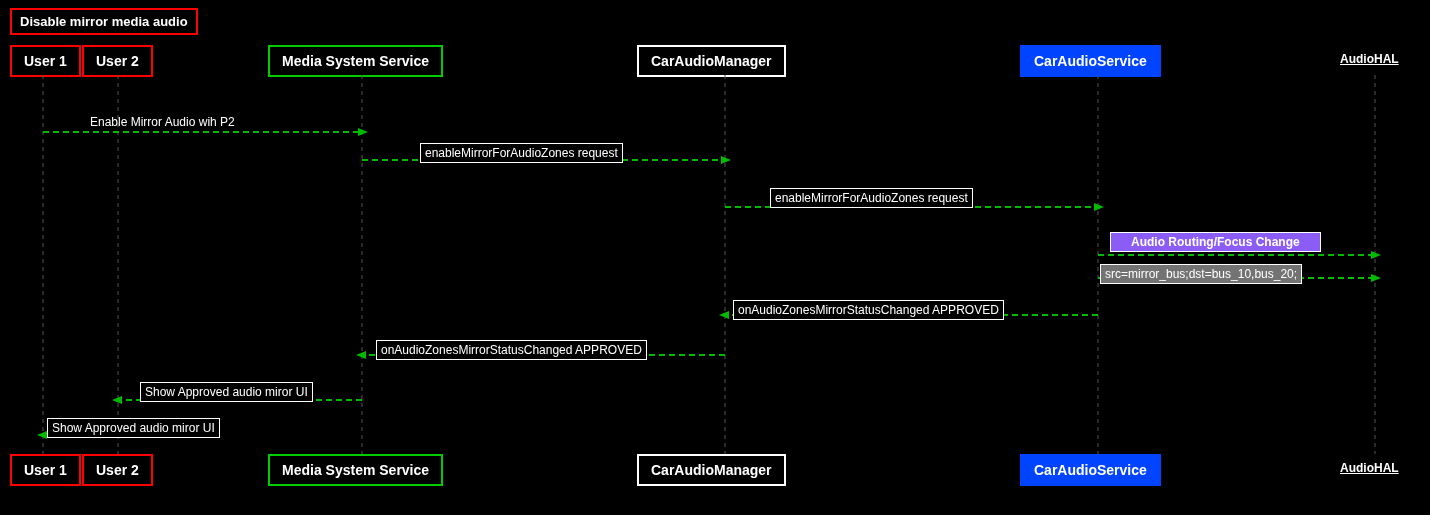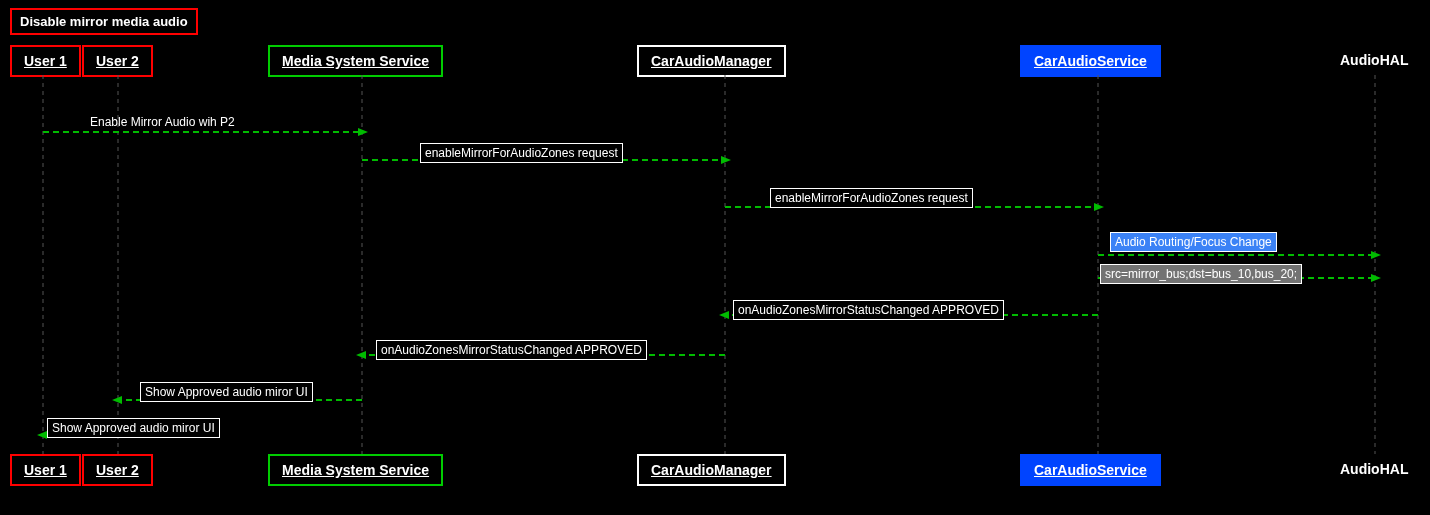--- a/index.html
+++ b/index.html
@@ -21,29 +21,29 @@
     }
 
     
     .actor-box {
       position: absolute;
       border: 2px solid;
       padding: 6px 12px;
       white-space: nowrap;
       font-size: 14px;
       font-weight: bold;
+    }
+
+    .actor-label {
+      position: absolute;
+      font-size: 12px;
+      font-weight: bold;
+      color: #fff;
+      white-space: nowrap;
       text-decoration: underline;
-    }
-
-    .actor-label {
-      position: absolute;
-      font-size: 14px;
-      font-weight: bold;
-      color: #fff;
-      white-space: nowrap;
     }
 
     
     .arrow-label {
       position: absolute;
       color: #fff;
       font-size: 12px;
       white-space: nowrap;
       text-align: center;
     }
@@ -171,21 +171,21 @@
   </div>
 
   <div class="arrow-label" style="left:420px; top:143px; border:1px solid #fff; padding:2px 4px; background:#000;">
     <span>enableMirrorForAudioZones request</span>
   </div>
 
   <div class="arrow-label" style="left:770px; top:188px; border:1px solid #fff; padding:2px 4px; background:#000;">
     <span>enableMirrorForAudioZones request</span>
   </div>
 
-  <div class="arrow-label" style="left:1110px; top:232px; border:1px solid #fff; padding:2px 4px; background:#3b82f6;">
+  <div class="arrow-label" style="left:1110px; top:232px; border:1px solid #fff; padding:2px 20px; background:#8b5cf6;font-weight:bold;">
     <span>Audio Routing/Focus Change</span>
   </div>
 
   <div class="arrow-label" style="left:1100px; top:264px; border:1px solid #fff; padding:2px 4px; background:#737373;">
     <span>src=mirror_bus;dst=bus_10,bus_20;</span>
   </div>
 
   <div class="arrow-label" style="left:733px; top:300px; border:1px solid #fff; padding:2px 4px; background:#000;">
     <span>onAudioZonesMirrorStatusChanged APPROVED</span>
   </div>

